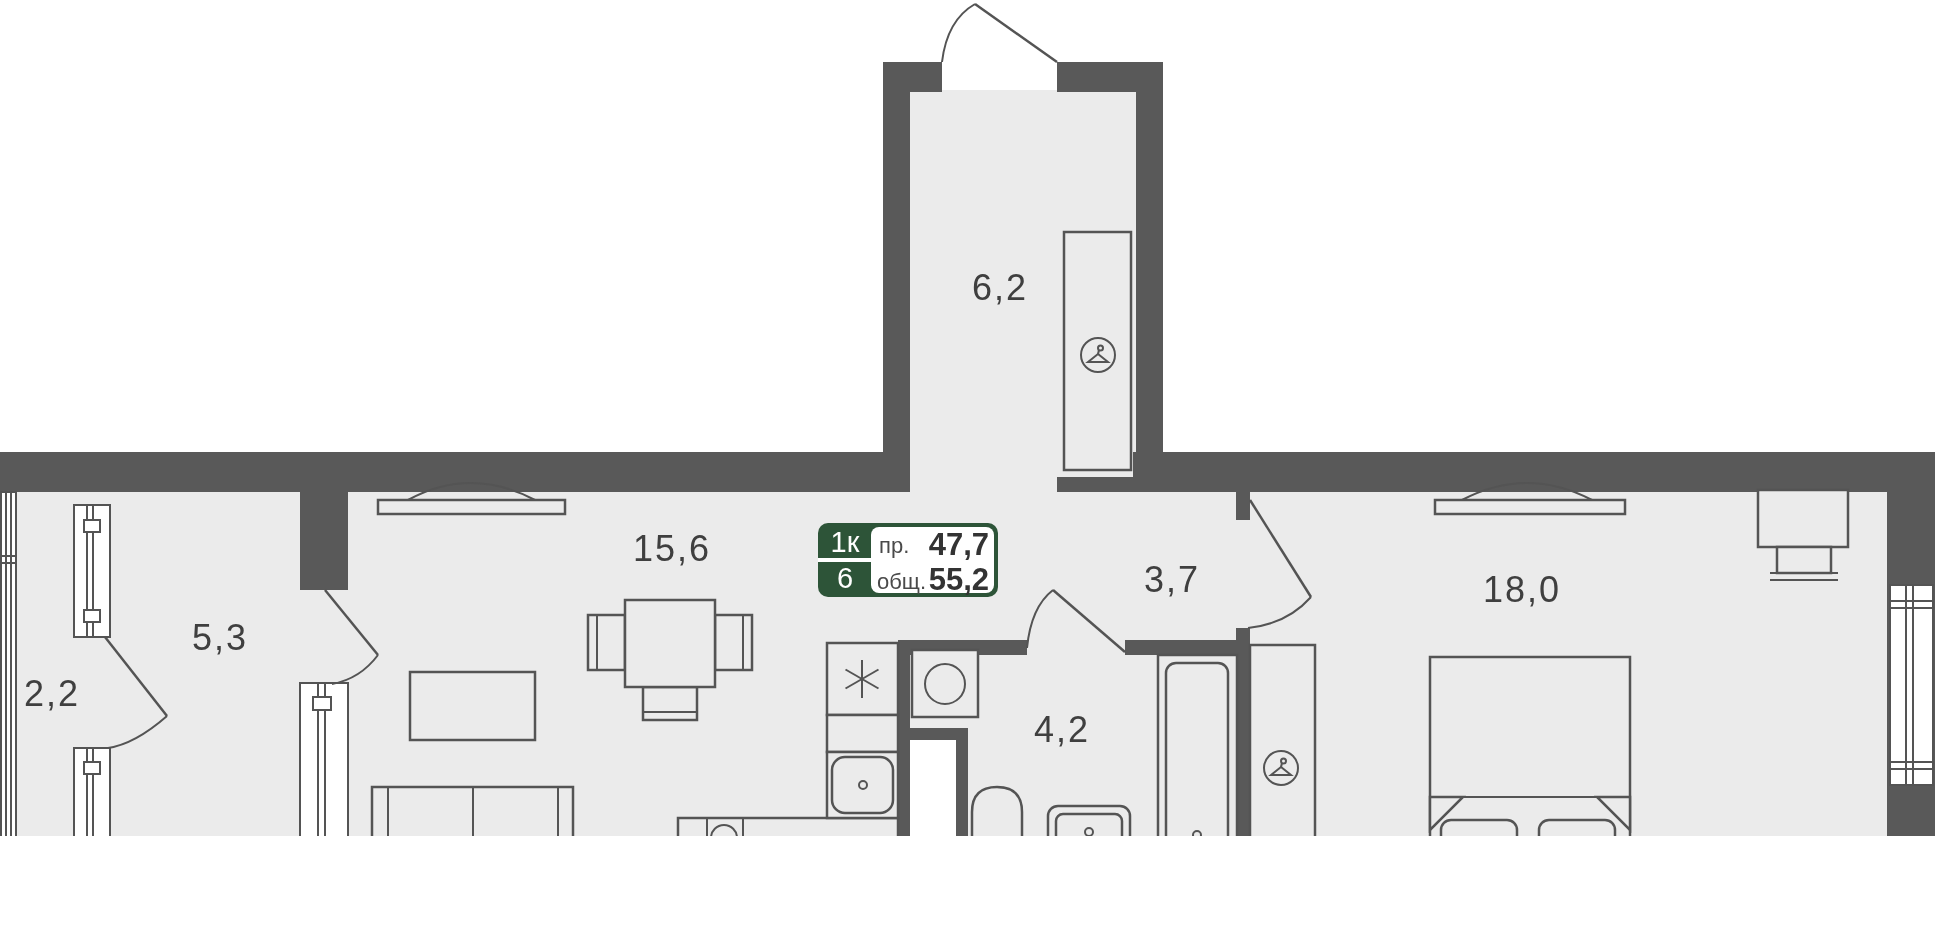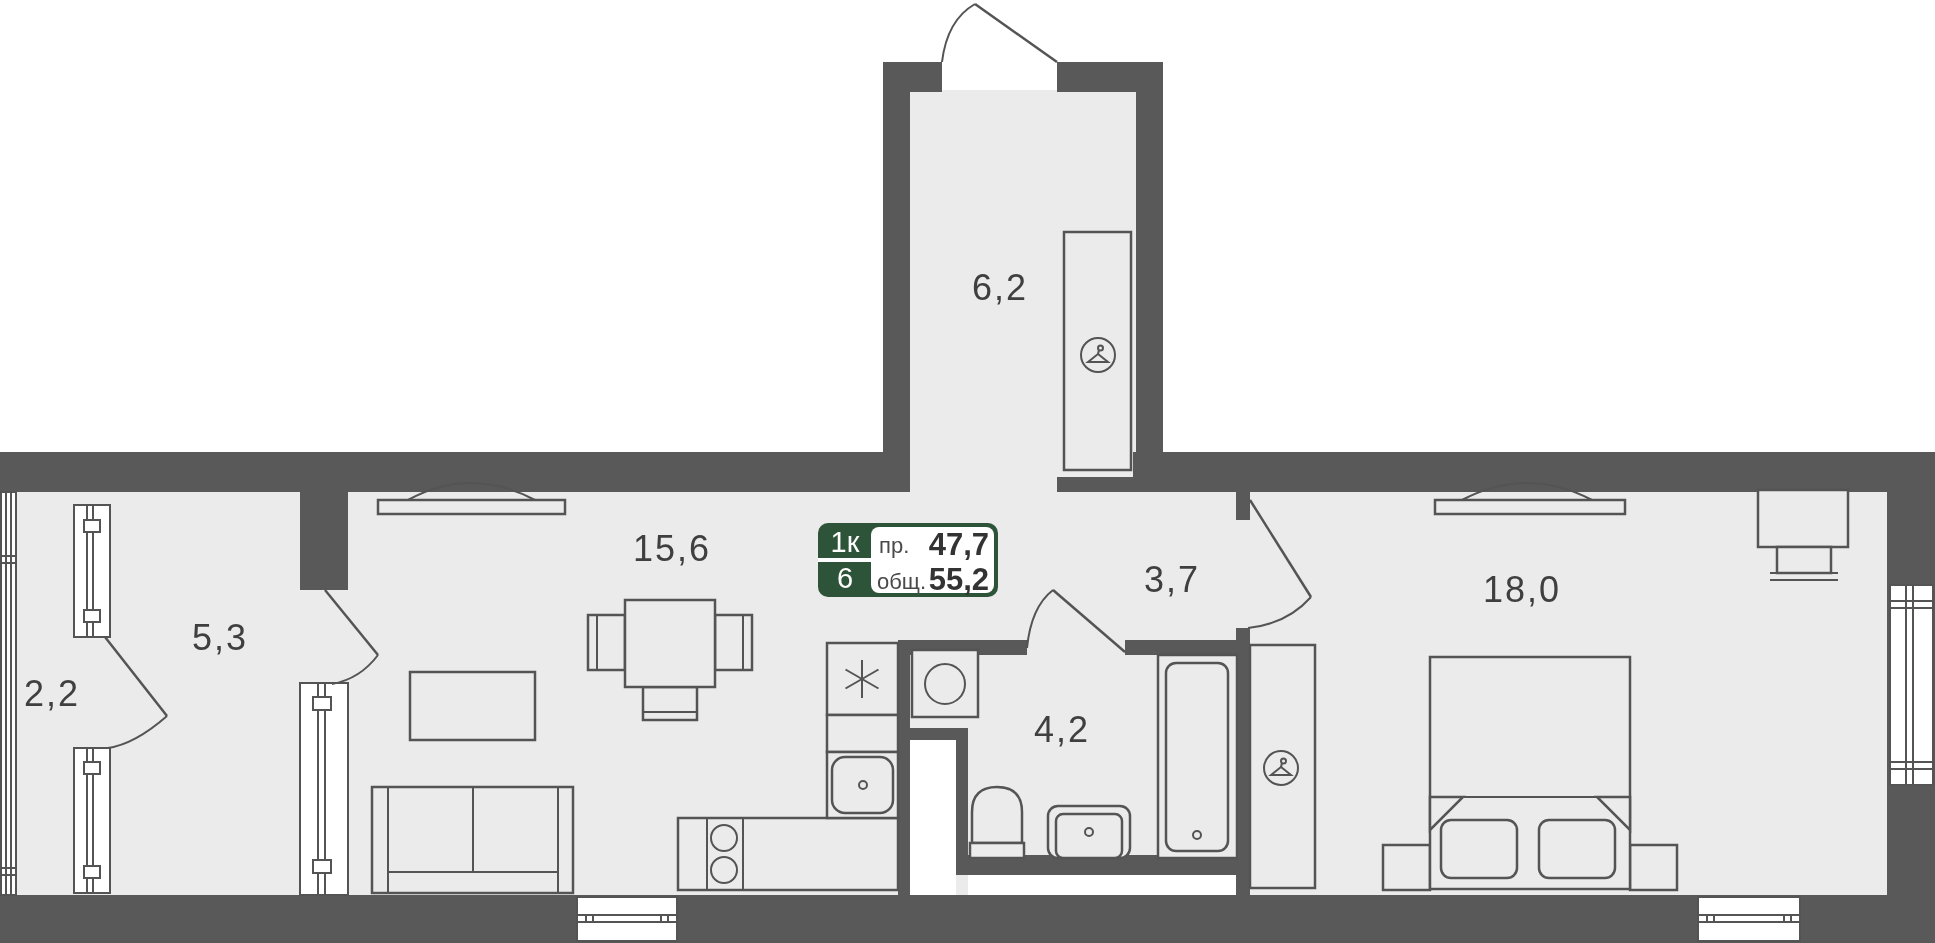--- a/index.html
+++ b/index.html
@@ -1,20 +1,20 @@
 <!DOCTYPE html>
 <html style="--wall: #595959; --floor: #ebebeb; --line: #545454; --text: #3f3f3f; --badge_green: #2d5438; --white: #ffffff;"><head>
 <meta charset="utf-8">
 <style>
   :root{
     --wall:#595959; --floor:#ebebeb; --line:#545454; --text:#3f3f3f;
     --badge_green:#2d5438; --white:#ffffff;
   }
   html,body{margin:0;padding:0;background:var(--white);}
-  .stage{width:1935px;height:943px;position:relative;background:var(--white);
+  .stage{width:1935px;height:836px;position:relative;background:var(--white);
          font-family:"Liberation Sans", sans-serif;}
   svg{display:block;}
   .wall{fill:var(--wall);stroke:none;}
   .floor{fill:var(--floor);stroke:none;}
   .whiteblk{fill:var(--white);stroke:none;}
   .fw{fill:var(--floor);stroke:var(--line);stroke-width:2.5;}
   .wht{fill:var(--white);stroke:var(--line);stroke-width:2;}
   .ln{fill:none;stroke:var(--line);stroke-width:2.5;}
   .ln2{fill:none;stroke:var(--line);stroke-width:2;}
   .room-label{fill:var(--text);font-size:36px;letter-spacing:2px;}

